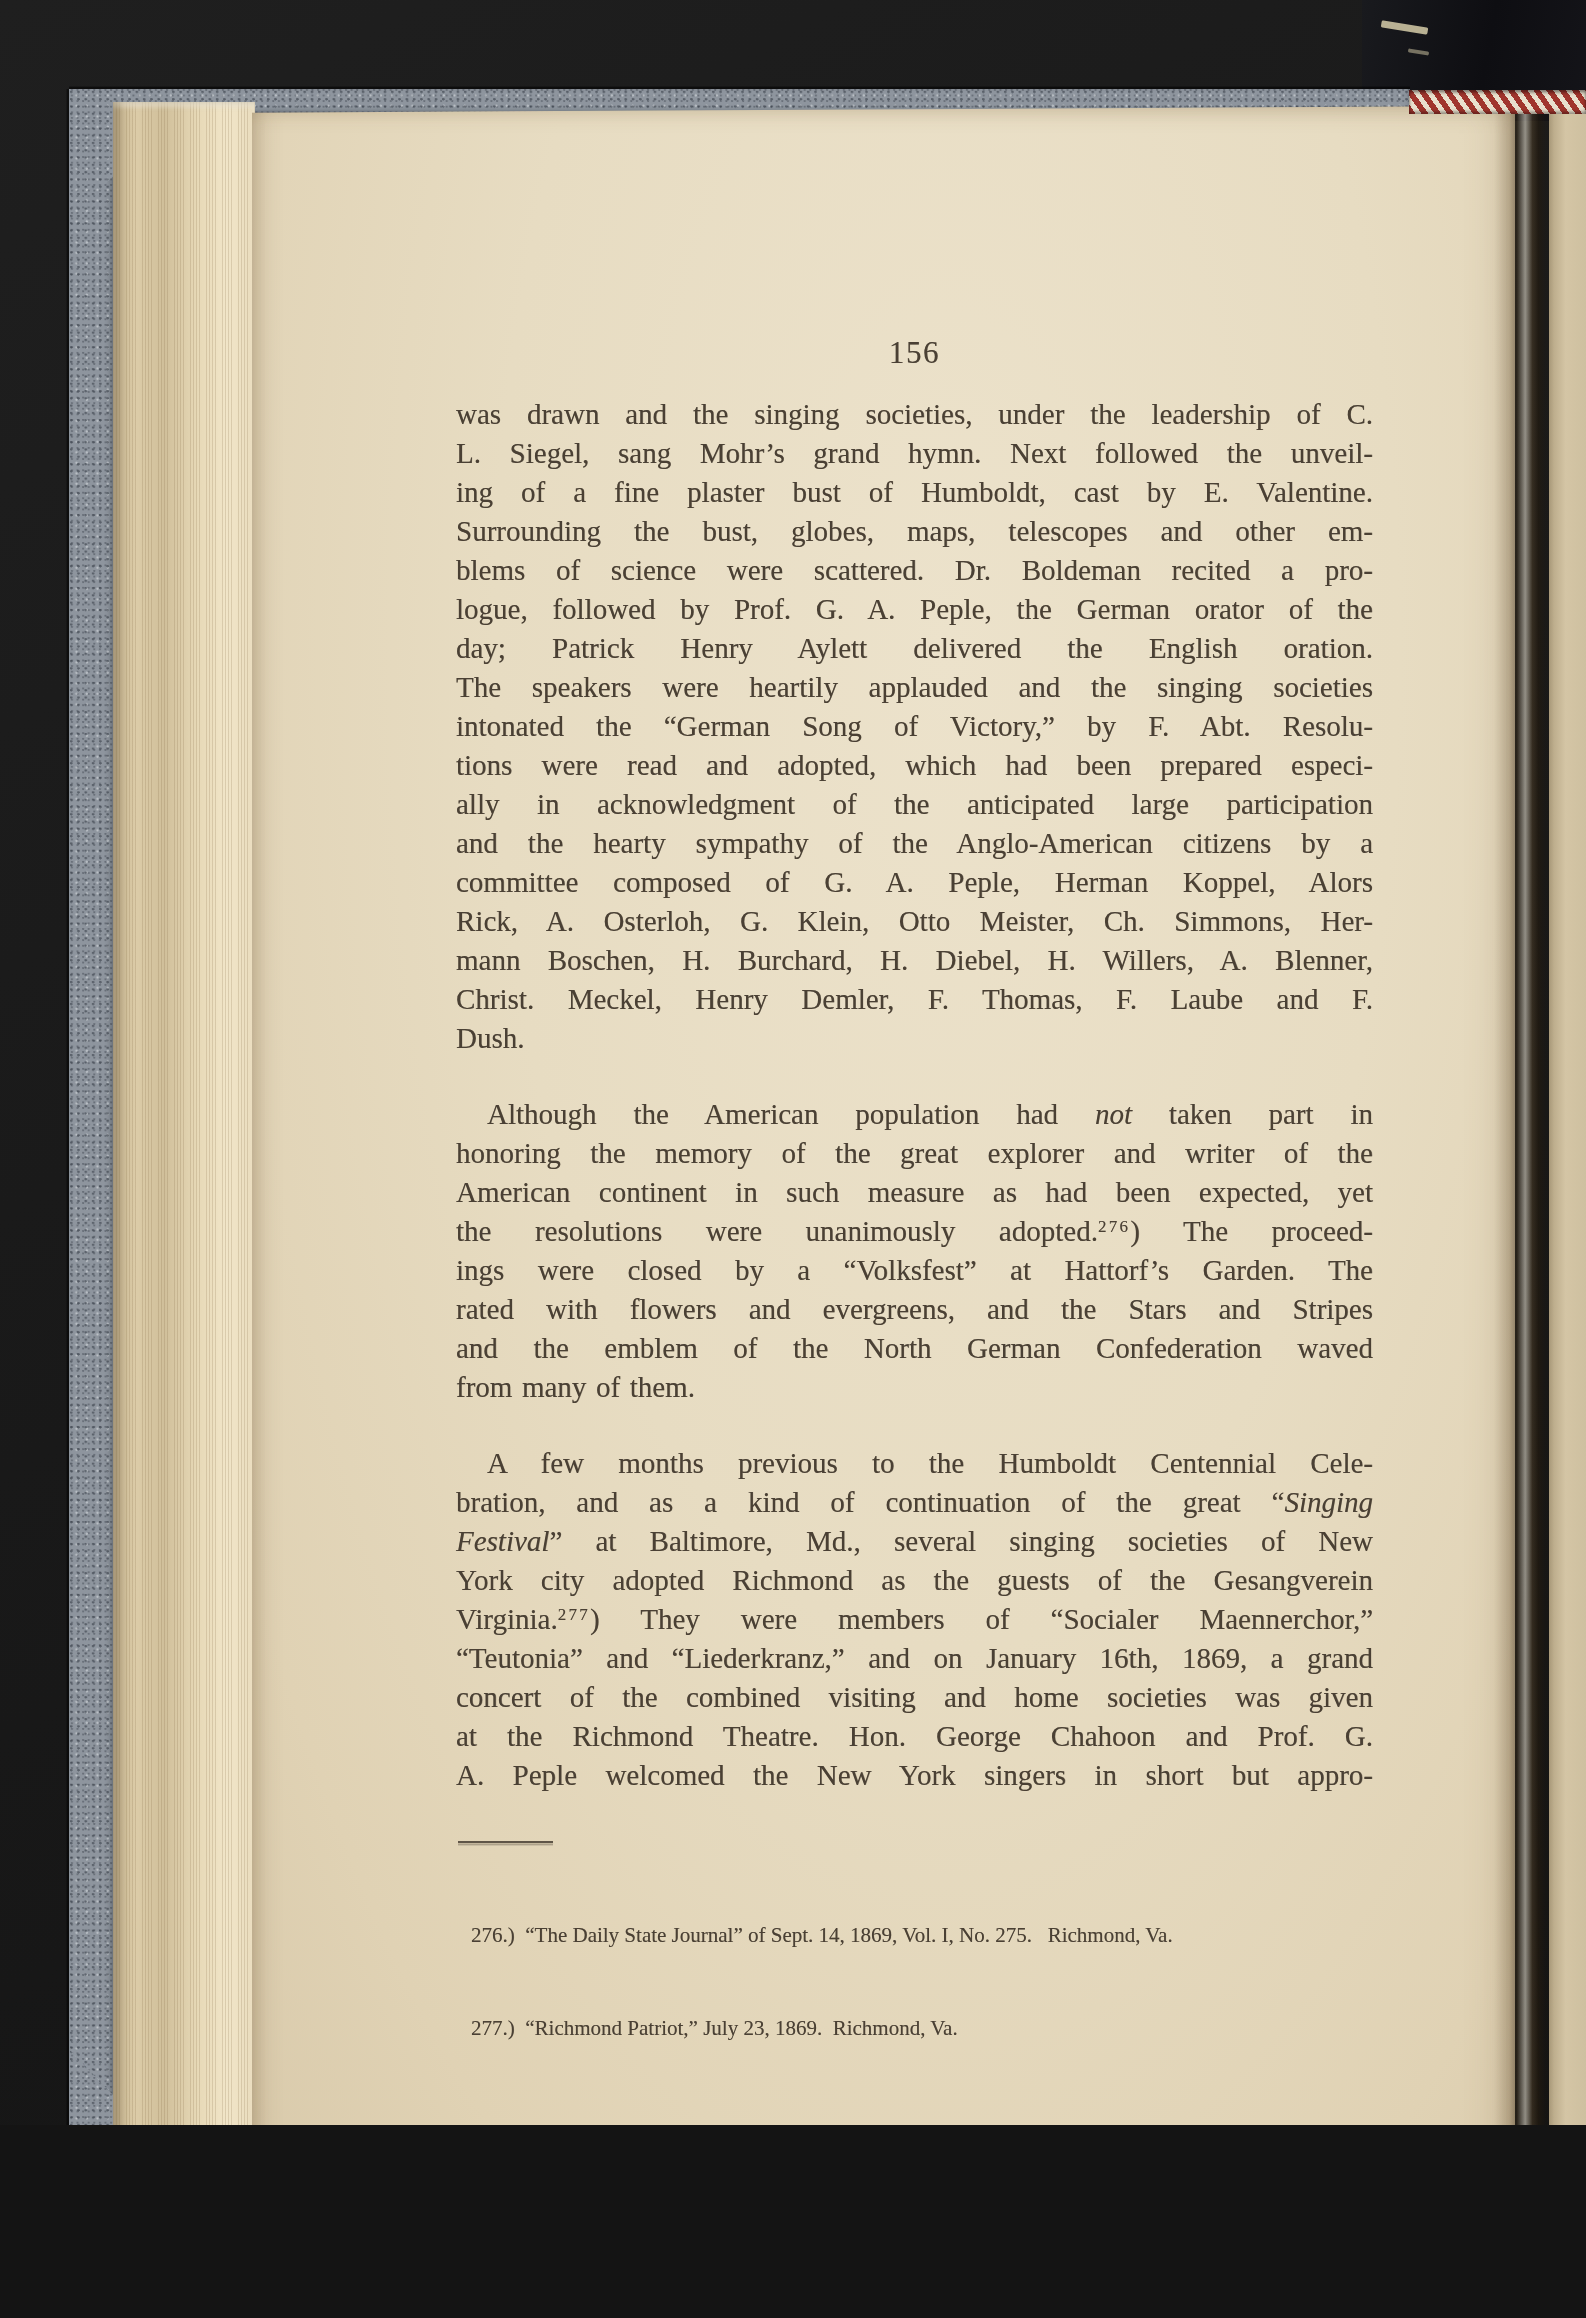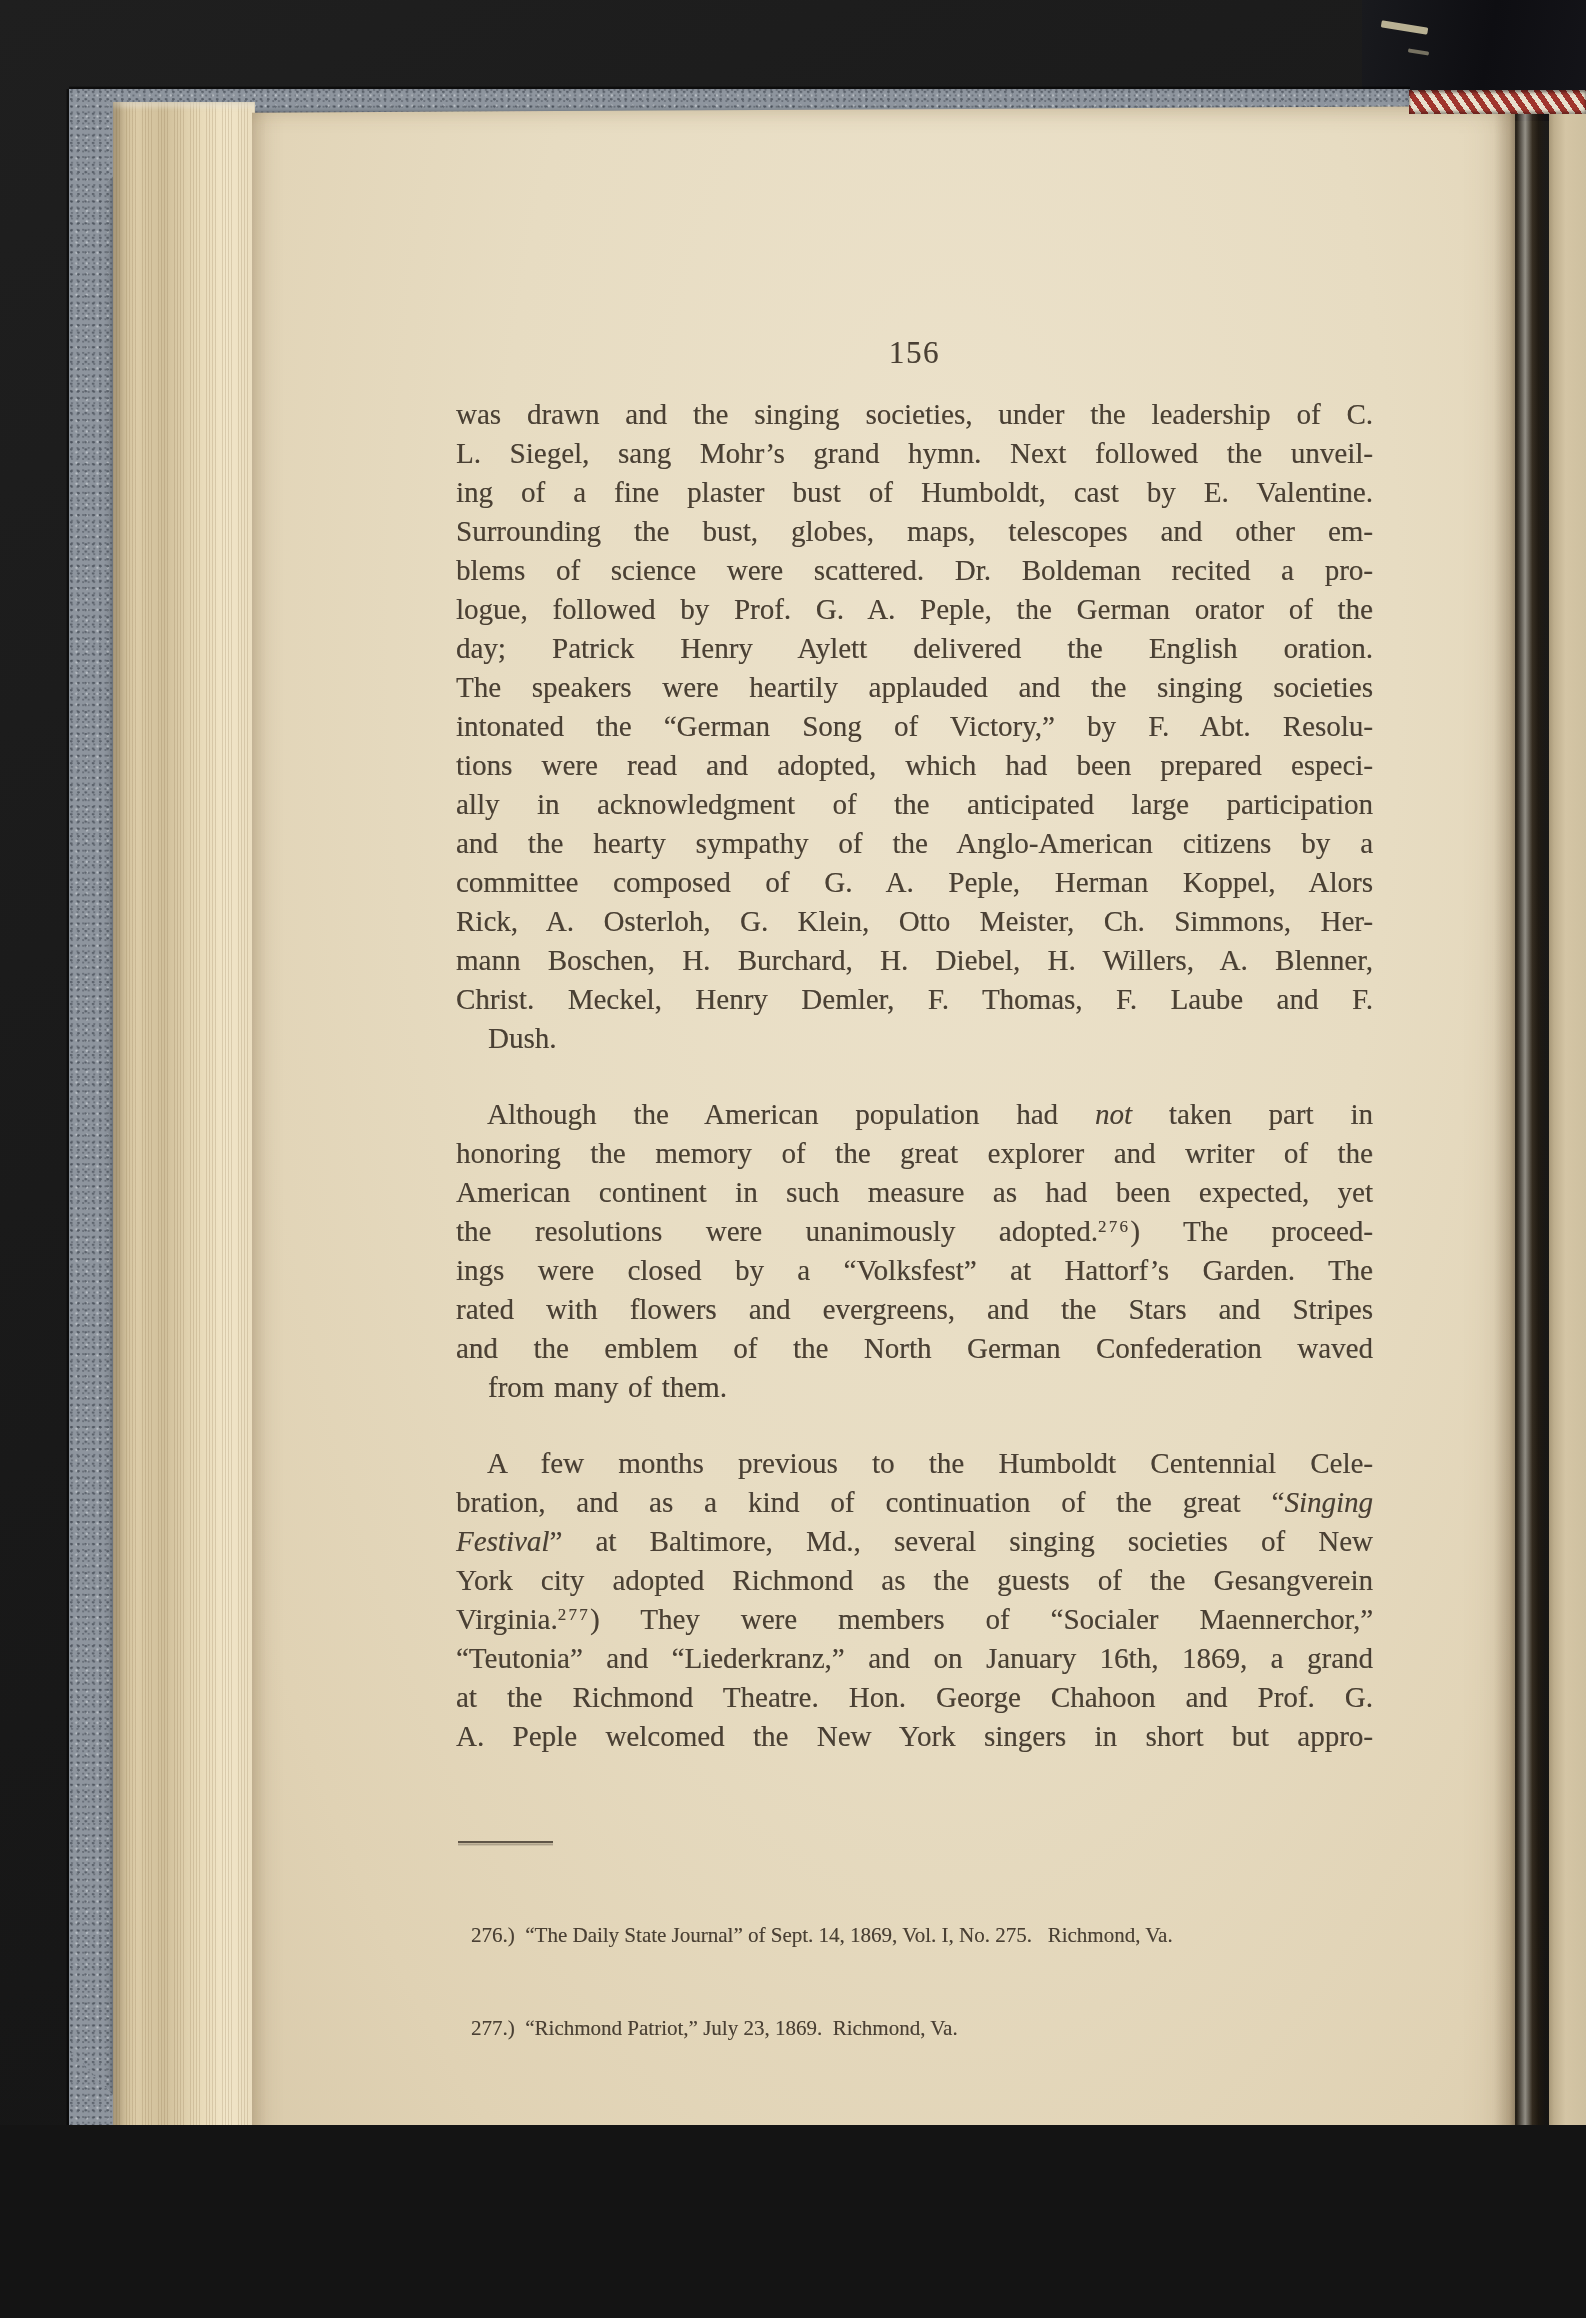--- a/index.html
+++ b/index.html
@@ -82,21 +82,21 @@
   
   .page-number{position:absolute;left:204px;top:227px;width:917px;height:39px;
     text-align:center;font-size:31px;line-height:39px;letter-spacing:1.6px;
     text-shadow:0.3px 0.3px 0.6px rgba(60,50,40,0.45);}
   .text-block{position:absolute;left:204px;top:289px;width:917px;
     font-size:29px;word-spacing:0.08em;
     text-shadow:0.3px 0.3px 0.6px rgba(60,50,40,0.45);}
   .para{margin:0 0 37px 0;}
   .para:last-child{margin-bottom:12px;}
   .line{height:39px;line-height:39px;text-align:justify;text-align-last:justify;}
-  .line.last{text-align-last:left;margin-left:32px;}
+  .line.last{text-align-last:left;}
   .line.first{text-indent:31px;}
   .line em{}
   .line sup{font-size:58%;vertical-align:0.55em;letter-spacing:2.4px;line-height:0;}
   .footnote-rule{position:absolute;left:206px;top:1735px;width:95px;height:1.6px;
     background:#5f5547;box-shadow:0 2.4px 0 rgba(95,85,71,0.4);}
   .footnotes{position:absolute;left:219px;top:1752px;width:904px;
     font-size:21px;line-height:31px;white-space:pre-wrap;
     text-shadow:0.2px 0.2px 0.5px rgba(60,50,40,0.4);}
 </style>
 </head>
@@ -151,20 +151,21 @@
           <div class="line">and the emblem of the North German Confederation waved</div>
           <div class="line last">from many of them.</div>
         </div>
         <div class="para">
           <div class="line first">A few months previous to the Humboldt Centennial Cele-</div>
           <div class="line">bration, and as a kind of continuation of the great “<em>Singing</em></div>
           <div class="line"><em>Festival</em>” at Baltimore, Md., several singing societies of New</div>
           <div class="line">York city adopted Richmond as the guests of the Gesangverein</div>
           <div class="line">Virginia.<sup>277</sup>) They were members of “Socialer Maennerchor,”</div>
           <div class="line">“Teutonia” and “Liederkranz,” and on January 16th, 1869, a grand</div>
+          <div class="line">concert of the combined visiting and home societies was given</div>
           <div class="line">at the Richmond Theatre. Hon. George Chahoon and Prof. G.</div>
           <div class="line">A. Peple welcomed the New York singers in short but appro-</div>
         </div>
       </div>
     <div class="footnote-rule"></div>
     <div class="footnotes">
       <div>276.)  “The Daily State Journal” of Sept. 14, 1869, Vol. I, No. 275.   Richmond, Va.</div>
       <div>277.)  “Richmond Patriot,” July 23, 1869.  Richmond, Va.</div>
     </div>
   </div>

